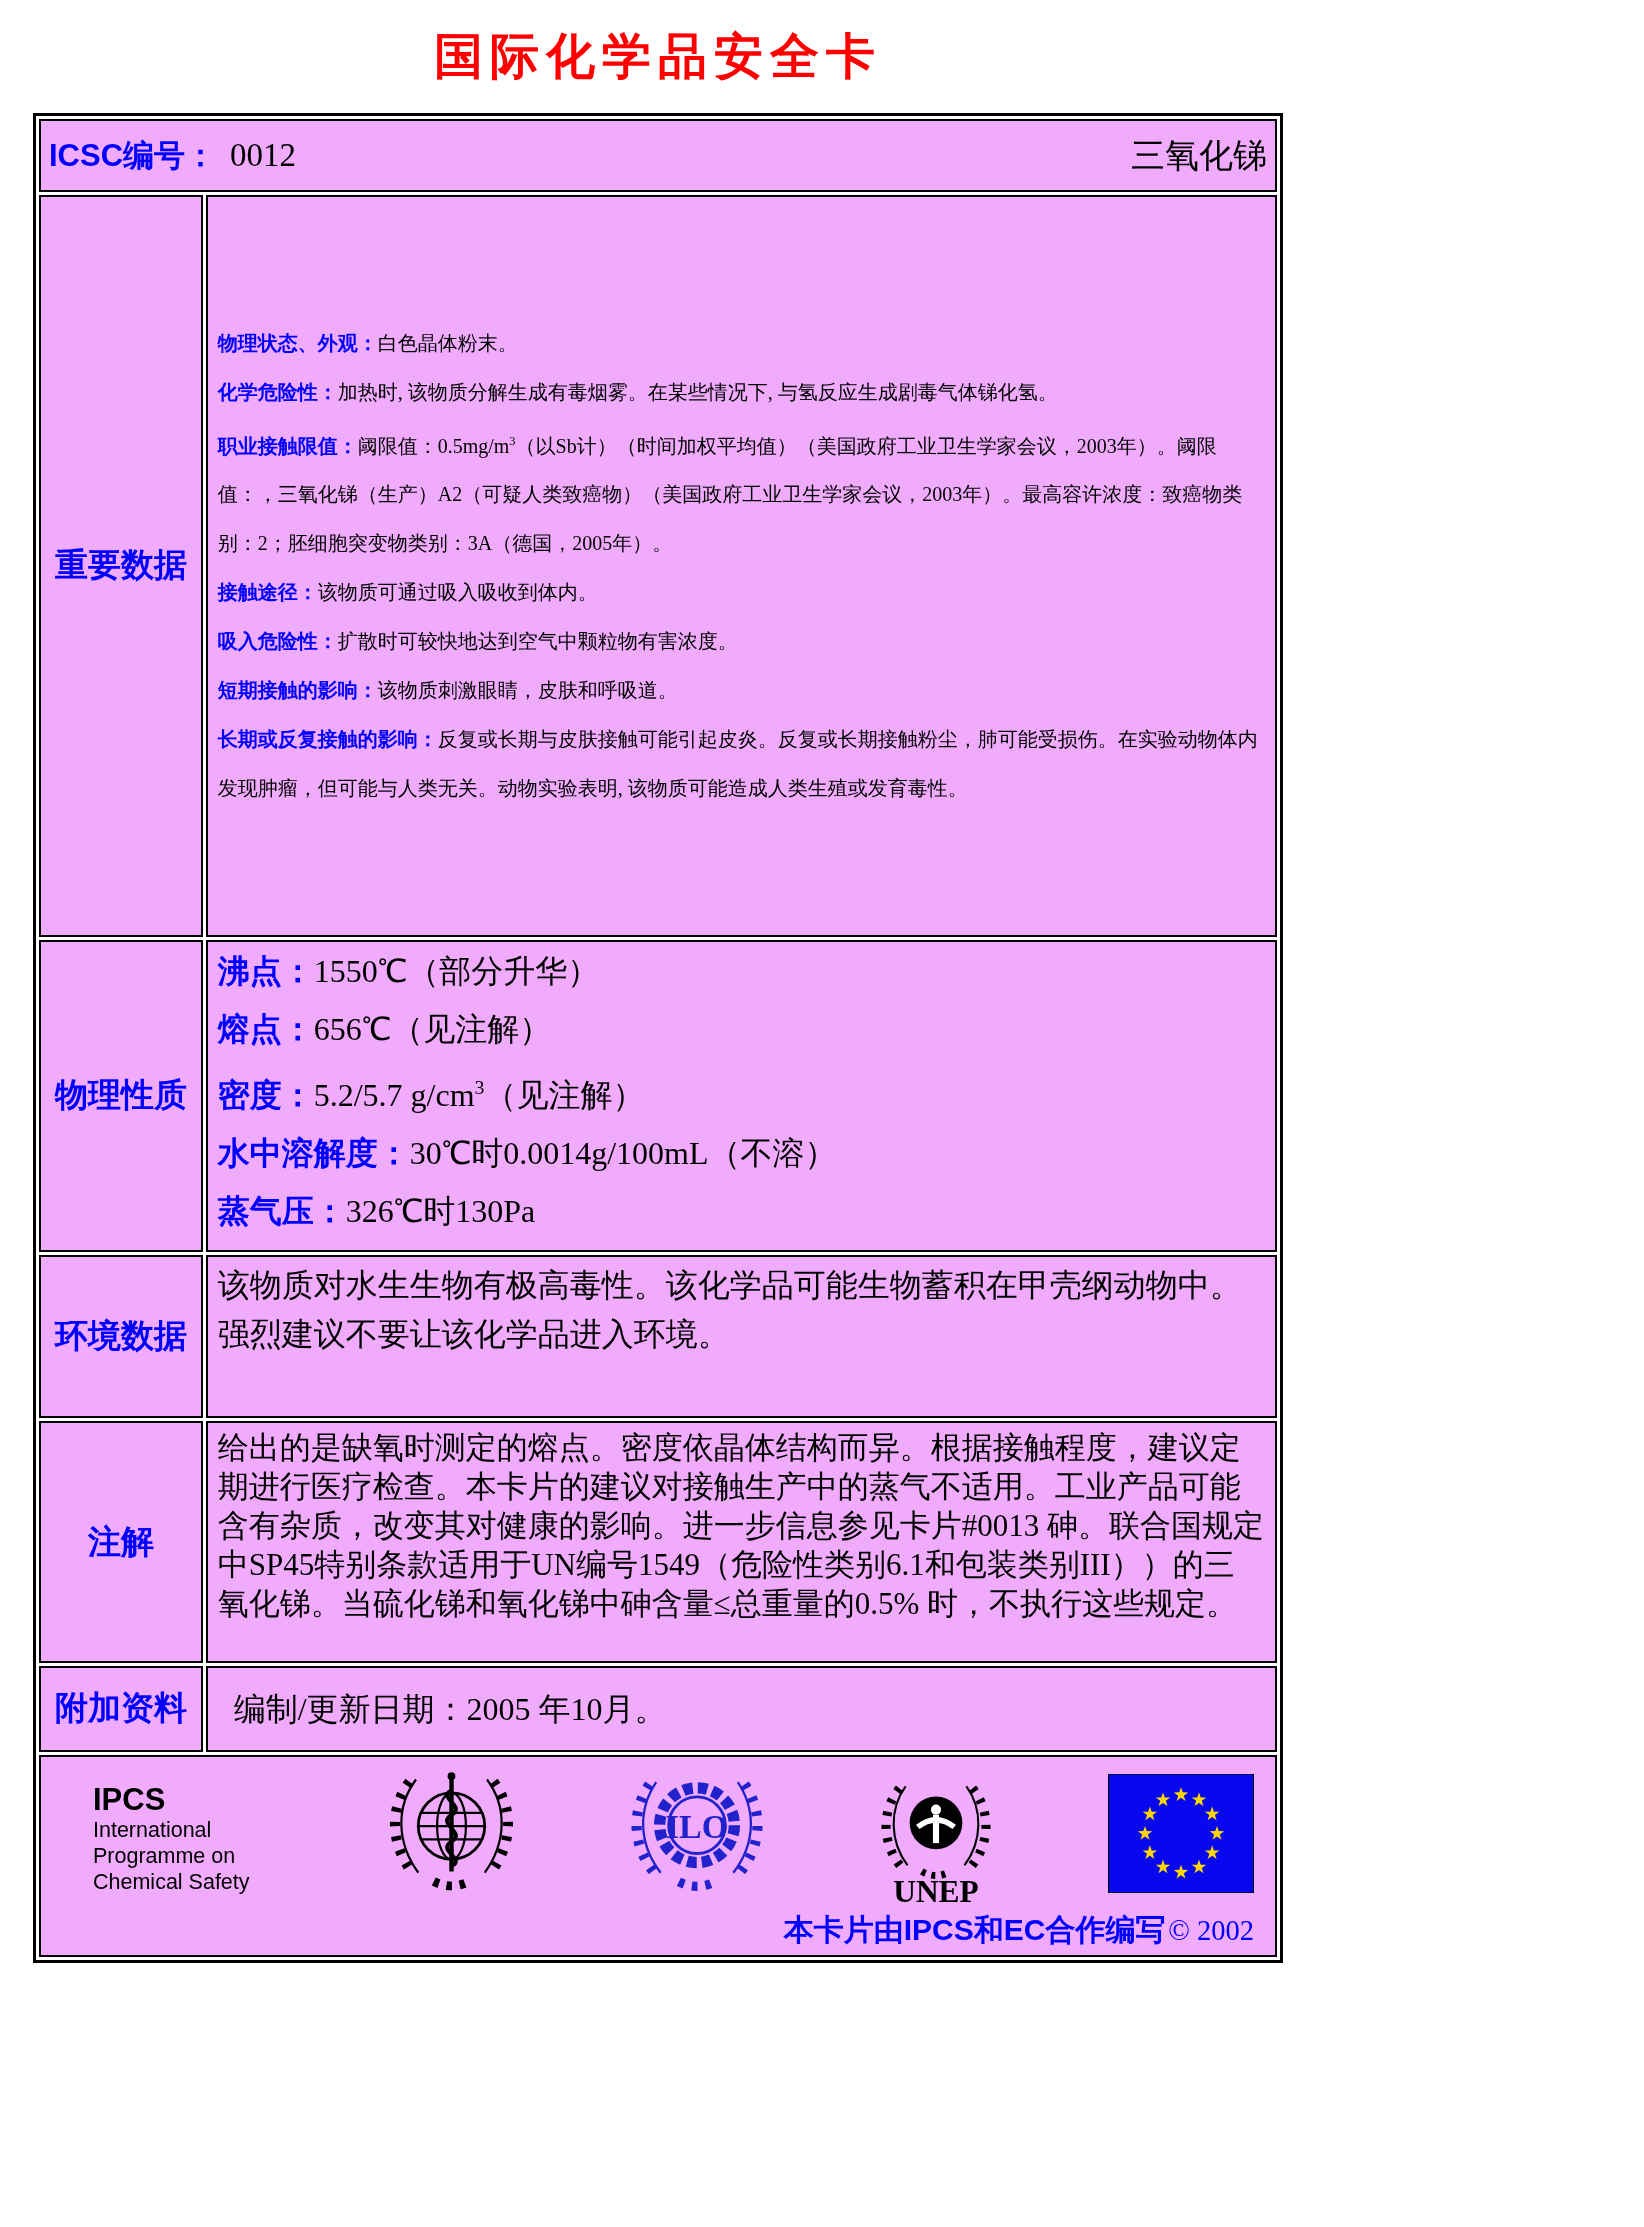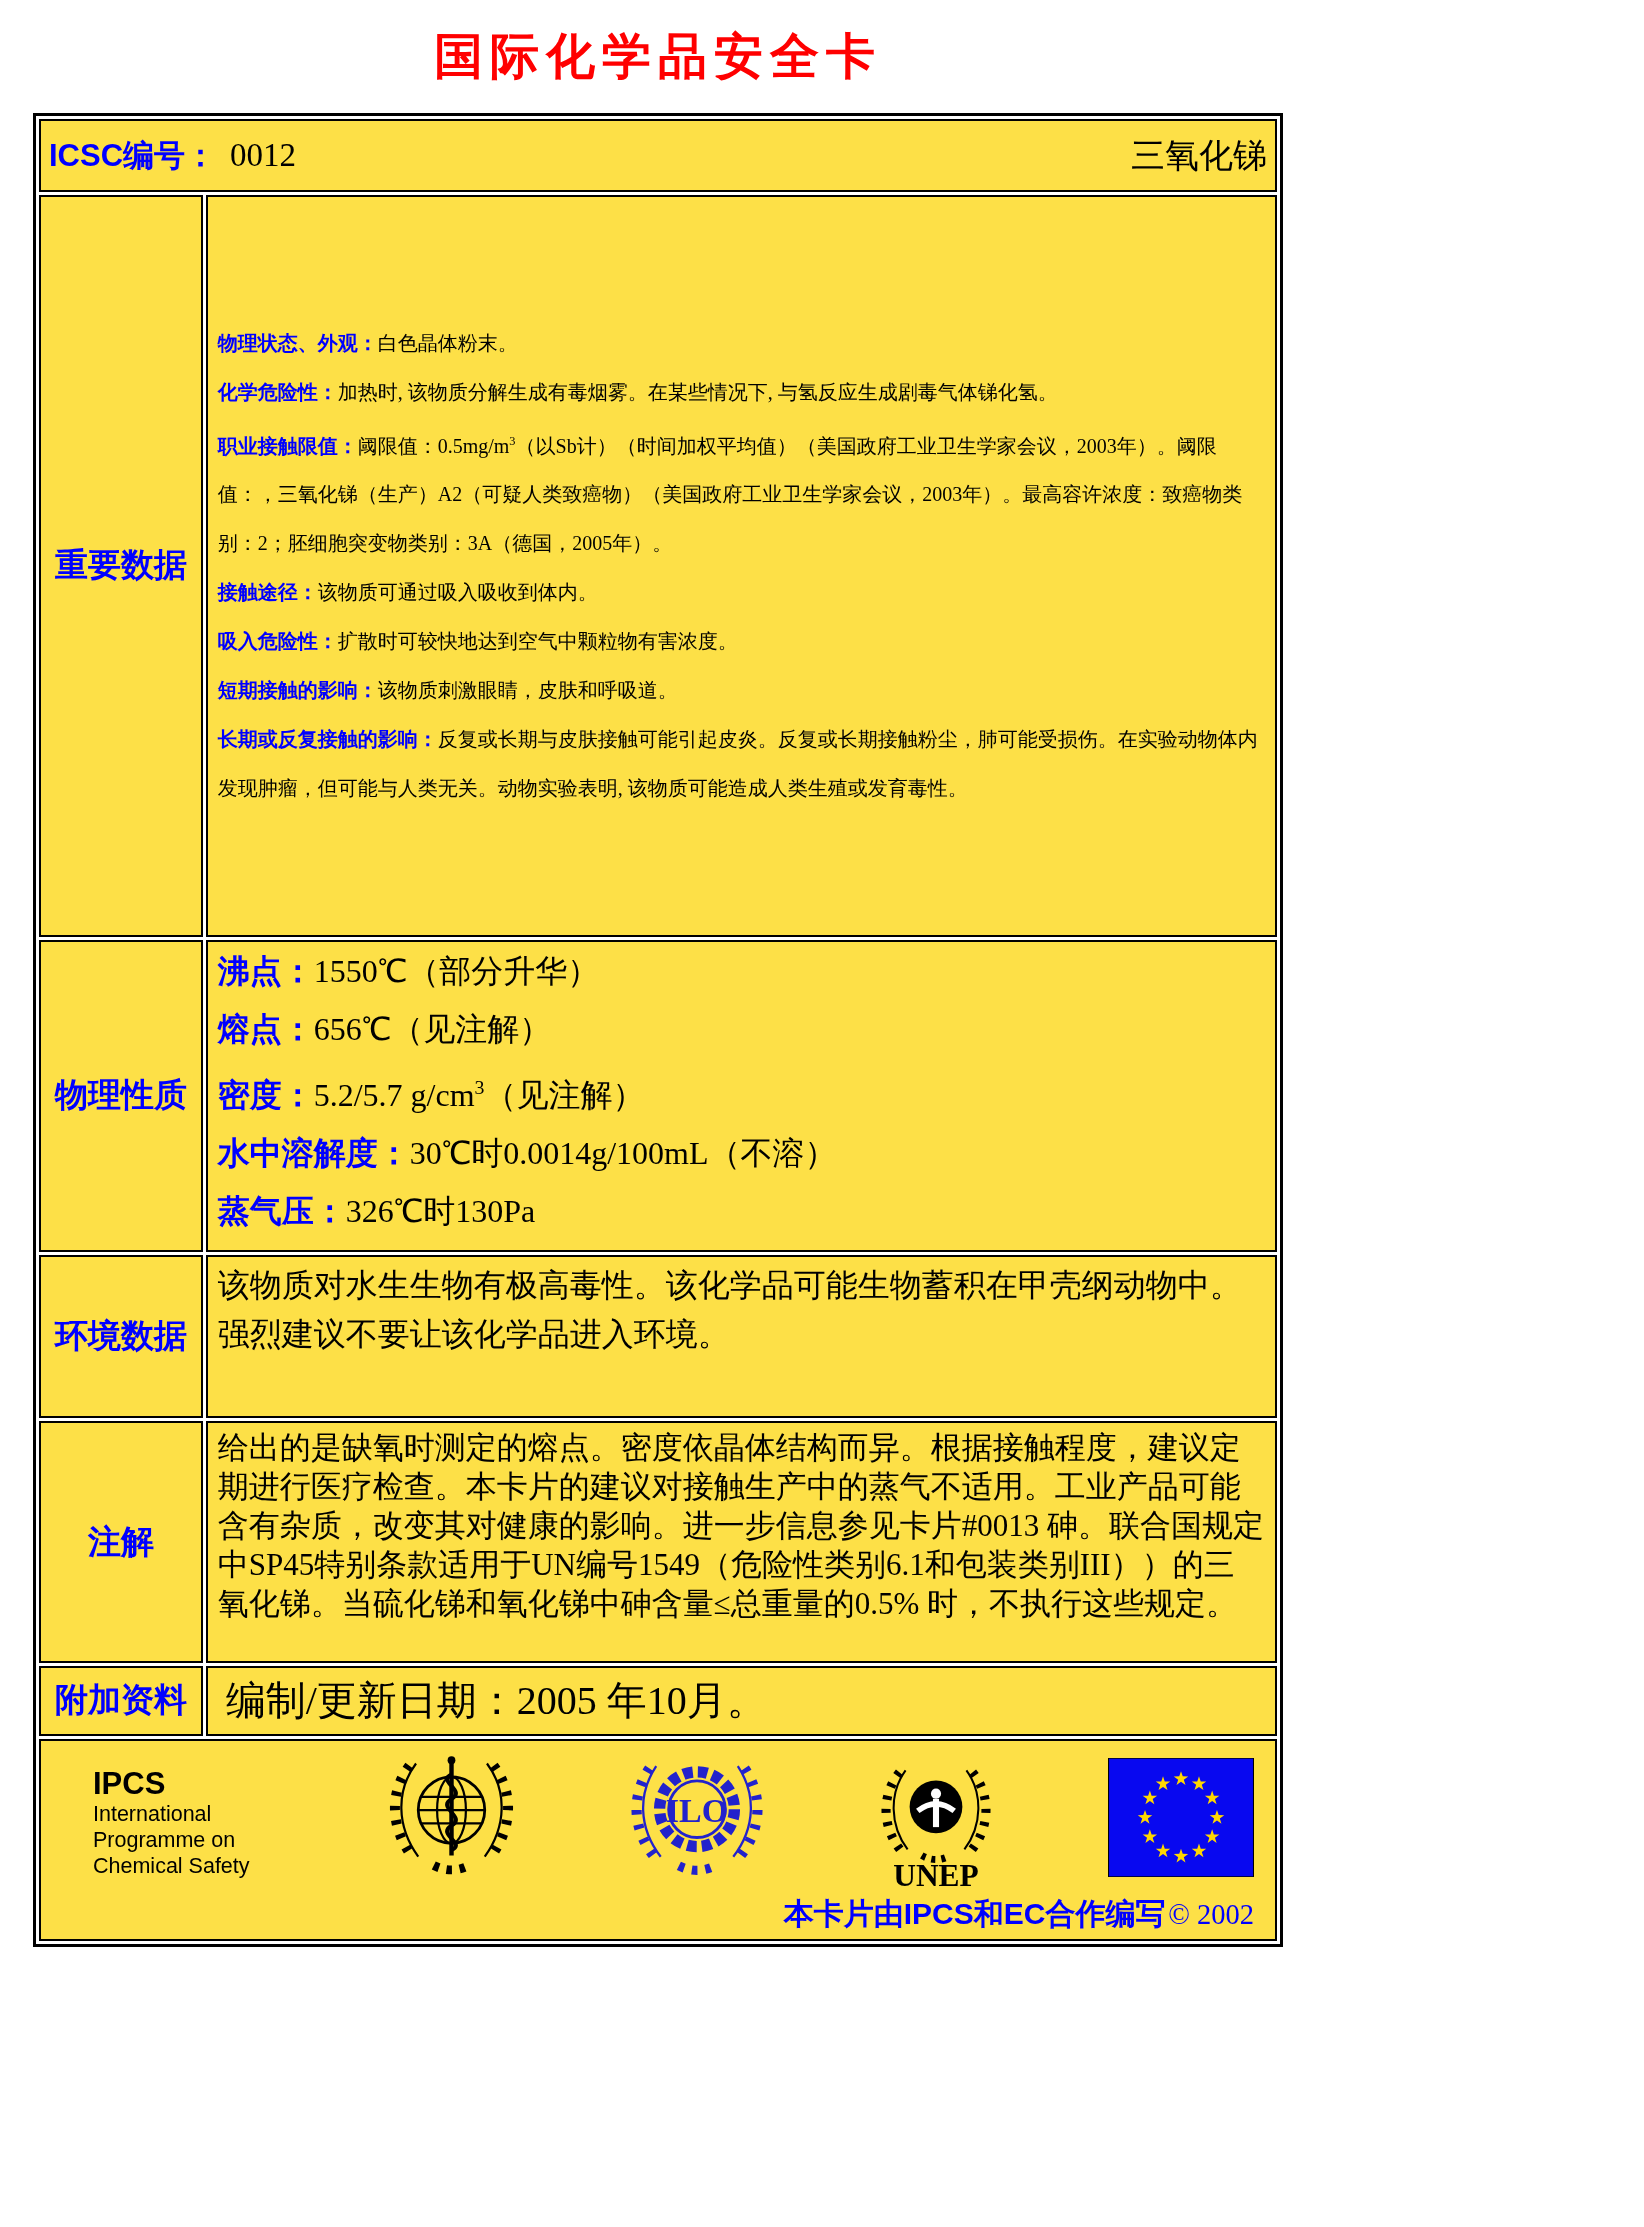--- a/index.html
+++ b/index.html
@@ -3,41 +3,41 @@
 <meta charset="utf-8">
 <style>
   html,body{margin:0;padding:0;background:#ffffff;}
   .page{position:relative;width:1316px;height:2227px;background:#fff;overflow:hidden;
         font-family:"Liberation Serif",serif;color:#000;}
   .page-title{margin:0;padding:23.6px 0 14px 0;text-align:center;color:#FF0000;
               font-size:49px;font-weight:bold;letter-spacing:7px;
               font-family:"Liberation Serif",serif;}
   table.card{width:1250px;margin:9.7px auto 0 auto;border:3.5px solid #000;
              border-collapse:separate;border-spacing:3.5px;background:#fff;}
-  td{border:2.1px solid #000;vertical-align:middle;background:#fde047;}
+  td{border:2.1px solid #000;vertical-align:middle;background:#f0abfc;}
   td.side{width:158px;text-align:center;}
   .sidelab{color:#0000FF;font-weight:bold;font-size:33px;
            font-family:"Liberation Sans",sans-serif;}
   td.content{padding:4.2px 9.7px;}
   .blab{color:#0000FF;font-weight:bold;font-family:"Liberation Sans",sans-serif;}
   .hdrcell{height:67px;}
   .hdr{display:flex;justify-content:space-between;align-items:center;padding:0 7px;}
   .hdr .icsc-label{font-size:31px;}
   .hdr .icsc-value{font-size:33px;margin-left:14px;}
   .hdr .chem{font-size:34px;}
   .imp p{margin:0;font-size:20px;line-height:49px;}
   .imp{height:729px;vertical-align:middle;}
   .phys p{margin:0 0 9px 0;font-size:32px;line-height:49px;}
   .phys{height:300px;}
   .env{height:151px;vertical-align:top;padding-top:9.7px;}
   .env p{margin:0;font-size:32px;line-height:49px;}
   .notes{height:229px;vertical-align:top;}
   .notes p{margin:0;font-size:31px;line-height:39px;}
   .addl{height:44px;}
-  .addl p{margin:8px;font-size:40px;line-height:42px;}
+  .addl p{margin:16px;font-size:32px;line-height:42px;}
   sup{font-size:0.62em;}
   .logoscell{height:174px;vertical-align:top;padding:7px 21px 4.2px 21px;}
   .logos-row{display:flex;justify-content:space-between;align-items:flex-start;}
   .ipcs-block{font-family:"Liberation Sans",sans-serif;padding-top:18px;width:181px;margin-left:31px;}
   .ipcs-title{font-weight:bold;font-size:31px;line-height:35px;}
   .ipcs-line{font-size:21.5px;line-height:26px;}
   .logo{flex:0 0 auto;}
   .logo.who svg{width:133px;height:133px;}
   .logo.ilo svg{width:136px;height:136px;}
   .logo.unep svg{width:122px;height:142px;}

